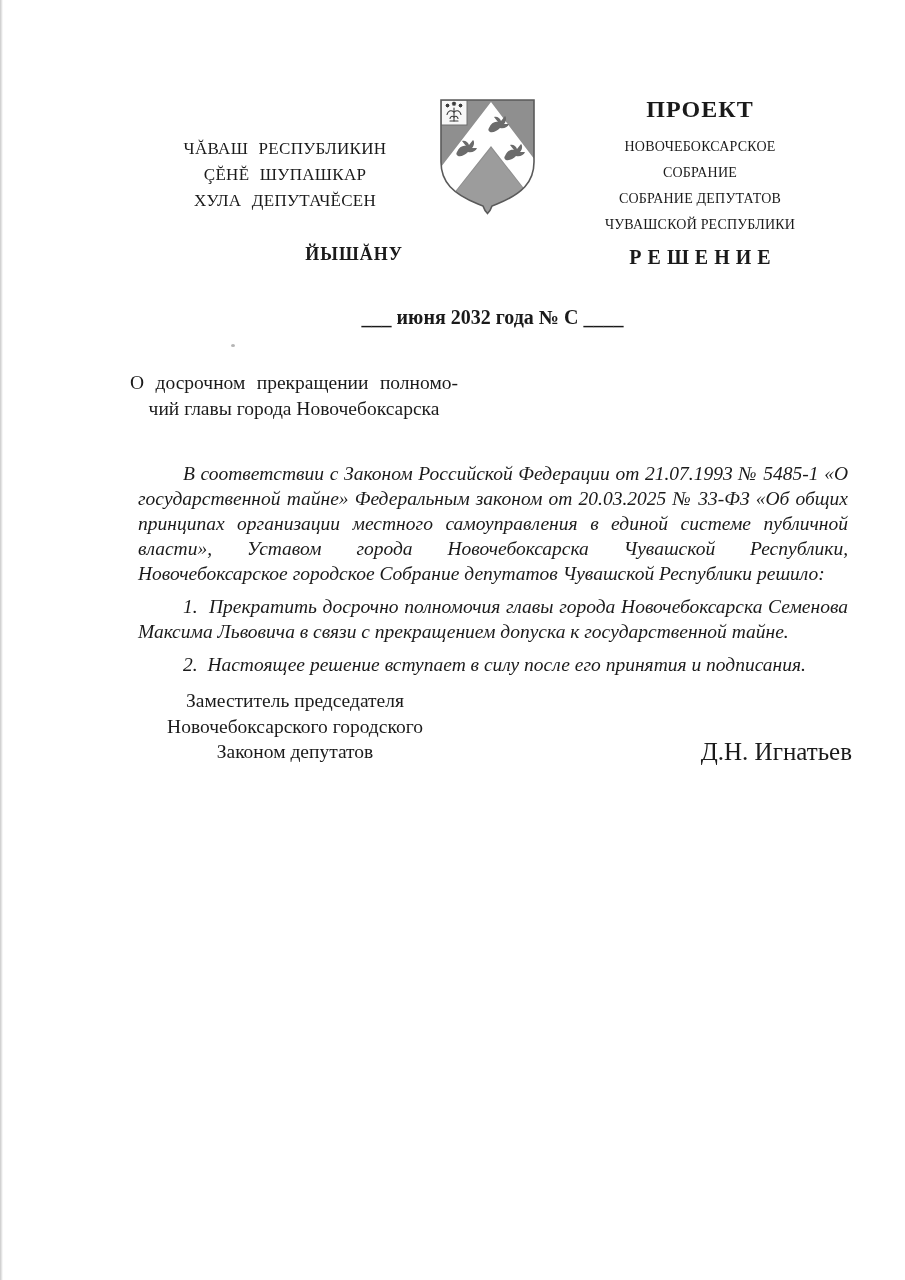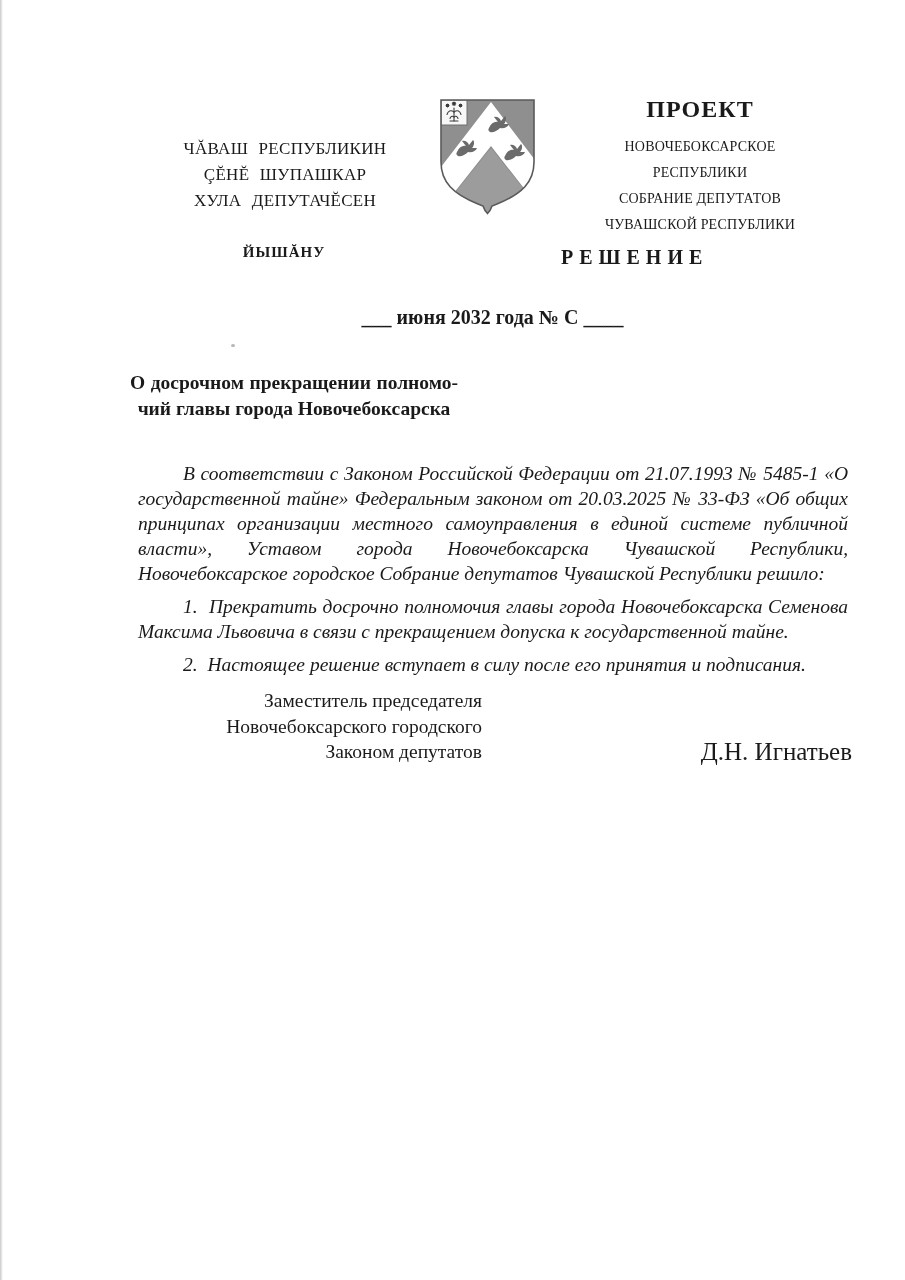--- a/index.html
+++ b/index.html
@@ -17,65 +17,65 @@
     position: absolute; left: 0; top: 0; width: 3px; height: 100%;
     background: linear-gradient(to right, #c9c9c9, rgba(255,255,255,0));
   }
   
   .org-left {
     position: absolute; left: 155px; top: 136px; width: 260px;
     text-align: center; font-size: 17px; line-height: 26px;
     word-spacing: 0.35em; letter-spacing: 0.3px;
   }
   .doctype-left {
-    position: absolute; left: 154px; top: 244px; width: 260px;
-    text-align: center; font-size: 15px; font-weight: bold; letter-spacing: 1px;
+    position: absolute; left: 143px; top: 244px; width: 260px;
+    text-align: right; font-size: 18px; font-weight: bold; letter-spacing: 1px;
   }
   .emblem {
     position: absolute; left: 437px; top: 96px; width: 101px; height: 120px;
   }
   .project-label {
     position: absolute; left: 560px; top: 96px; width: 280px;
     text-align: center; font-size: 24px; font-weight: bold; letter-spacing: 1px;
   }
   .org-right {
     position: absolute; left: 555px; top: 134px; width: 290px;
     text-align: center; font-size: 14px; line-height: 26px; letter-spacing: 0.2px;
   }
   .doctype-right {
     position: absolute; left: 555px; top: 246px; width: 290px;
-    text-align: left; font-size: 20px; font-weight: bold; letter-spacing: 6px;
+    text-align: center; font-size: 20px; font-weight: bold; letter-spacing: 6px;
     text-indent: 6px; 
   }
   
   .date-line {
     position: absolute; left: 130px; top: 306px; width: 725px;
     text-align: center; font-size: 20px; font-weight: bold;
   }
   .scan-artifact {
     position: absolute; left: 231px; top: 344px; width: 4px; height: 3px;
     background: #b5b5b5; border-radius: 50%;
   }
   
   .doc-title {
     position: absolute; left: 130px; top: 370px; width: 328px;
-    font-size: 19.5px; font-weight: bold; line-height: 26px;
+    font-size: 19.5px; font-weight: normal; line-height: 26px;
   }
   .doc-title .line1 { text-align: justify; text-align-last: justify; }
   .doc-title .line2 { text-align: center; }
   
   .doc-body {
     position: absolute; left: 130px; top: 453px; width: 726px;
     font-size: 19.5px; line-height: 25px; text-align: justify;
   }
   .doc-body p { text-indent: 45px; margin: 8px; font-style: italic; }
   
   .sig-position {
-    position: absolute; left: 122px; top: 688px; width: 360px;
-    font-size: 19.5px; line-height: 25.5px; text-align: right;
+    position: absolute; left: 115px; top: 688px; width: 360px;
+    font-size: 19.5px; line-height: 25.5px; text-align: center;
   }
   .sig-name {
     position: absolute; left: 600px; top: 738px; width: 252px;
     font-size: 25px; text-align: right;
   }
 </style>
 </head>
 <body>
 
 <div class="page">
@@ -122,21 +122,21 @@
         <path transform="translate(65,48)" d="M3,12 C5,7 9,5 12,6 L8,1 C11,0 14,2 15,5 L19,0 C21,2 20,6 18,8 L23,8 C22,11 18,13 14,12 C11,15 7,17 4,16 C2,15 2,13 3,12 Z"></path>
       </g>
     </g>
 
     <path d="M4,4 L97,4 L97,66 C97,86 85,98 60,108 L55,110 C54,113 52,116 50.5,117.5 C49,116 47,113 46,110 L41,108 C16,98 4,86 4,66 Z" fill="none" stroke="#5a5a5a" stroke-width="1.6"></path>
   </svg>
 
   <div class="project-label">ПРОЕКТ</div>
   <div class="org-right">
     <div>НОВОЧЕБОКСАРСКОЕ</div>
-    <div>РЕСПУБЛИКИ</div>
+    <div>СОБРАНИЕ</div>
     <div>СОБРАНИЕ ДЕПУТАТОВ</div>
     <div>ЧУВАШСКОЙ РЕСПУБЛИКИ</div>
   </div>
   <div class="doctype-right">РЕШЕНИЕ</div>
 
   <div class="date-line">___ июня 2032 года № С ____</div>
 
   <div class="scan-artifact"></div>
 
   <div class="doc-title">

